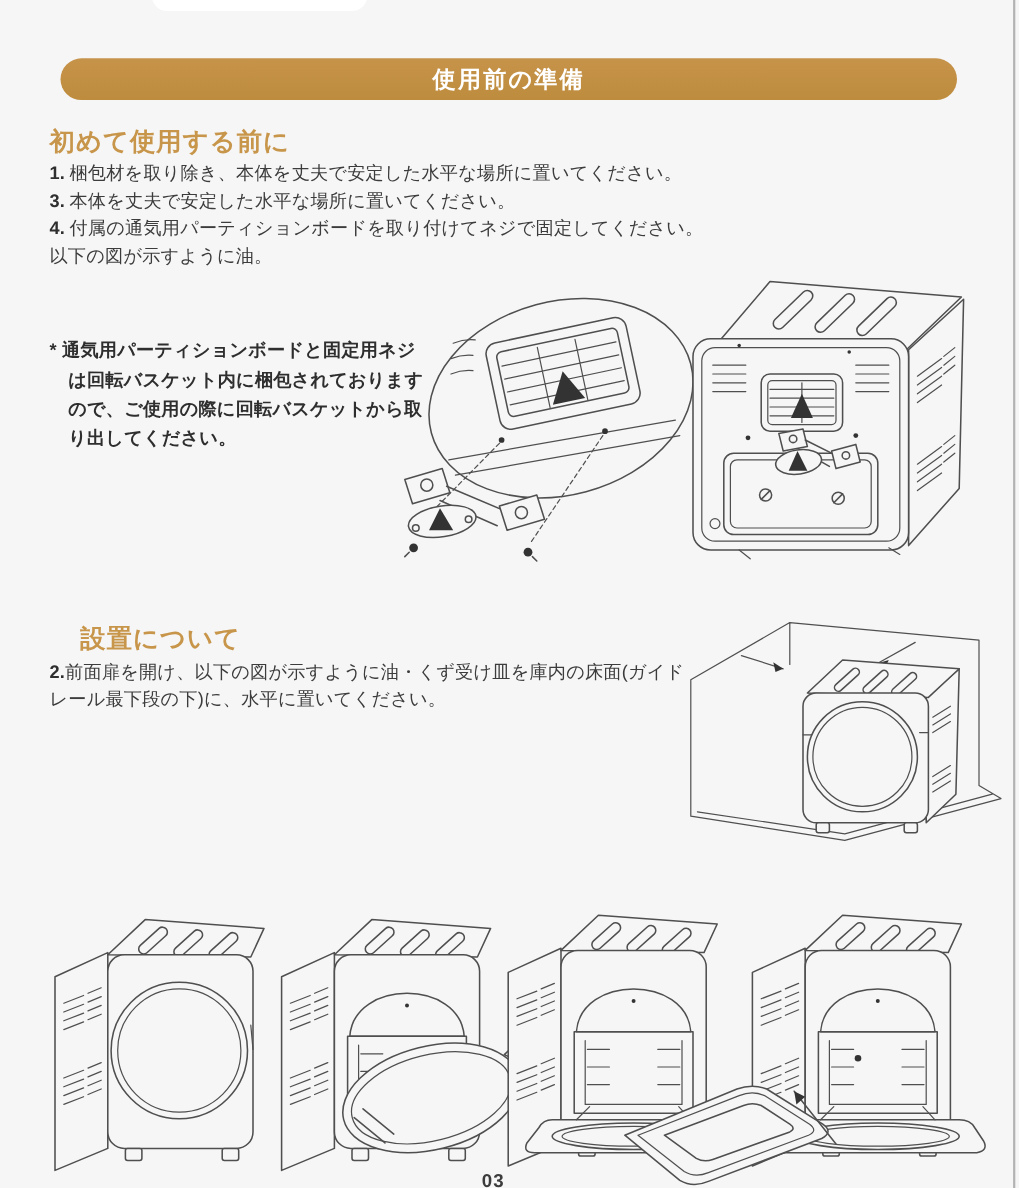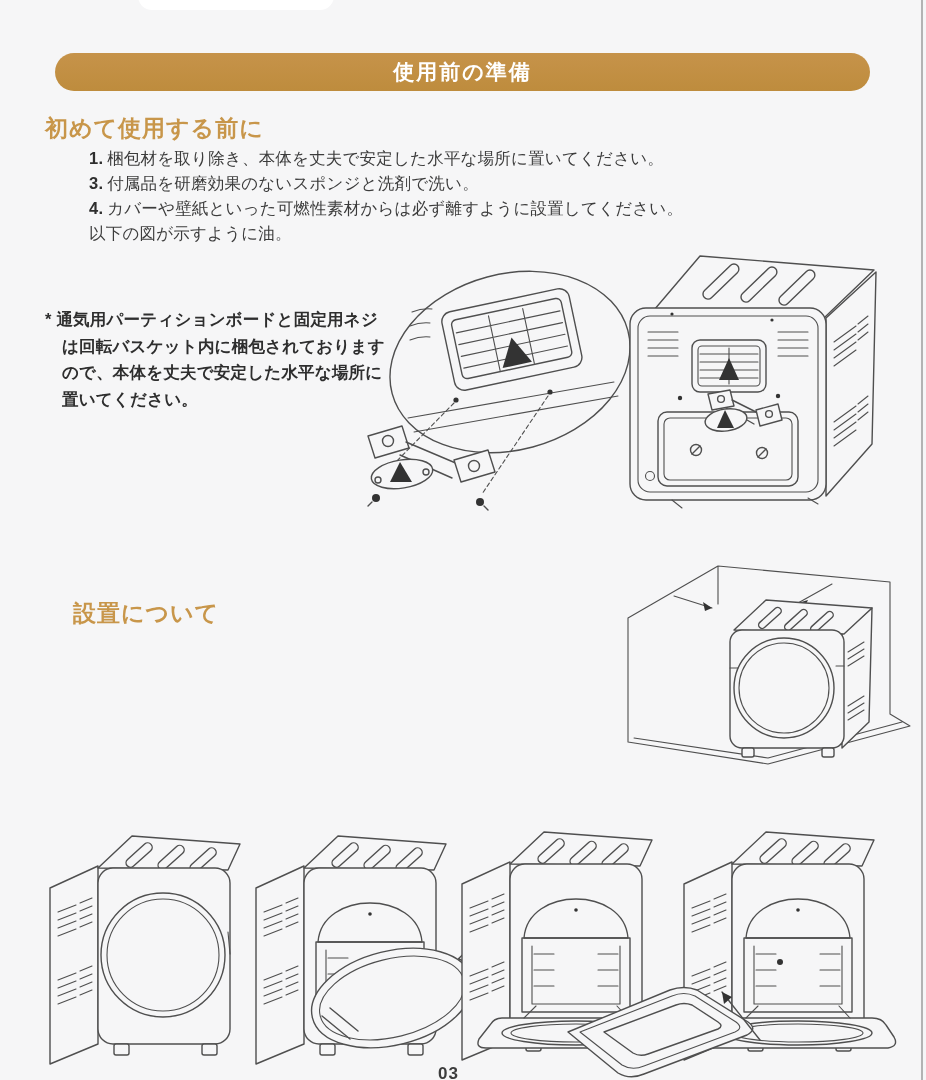--- a/index.html
+++ b/index.html
@@ -56,30 +56,30 @@
 
   <div class="abs top-tab"></div>
   <div class="abs scan-edge"></div>
 
   <div class="abs header-bar">
     <span class="title">使用前の準備</span>
   </div>
 
   <div class="abs sec-heading" style="left:45px; top:113px;">初めて使用する前に</div>
 
-  <div class="abs steps sec1" style="left:45px; top:146px; width:600px;margin-left:44px;">
+  <div class="abs steps sec1" style="left:45px; top:146px; width:600px;">
     <p><span class="num">1.</span><span>梱包材を取り除き、本体を丈夫で安定した水平な場所に置いてください。</span></p>
-    <p><span class="num">3.</span><span>付属品を研磨効果のないスポンジと洗剤で洗い。</span></p>
-    <p><span class="num">4.</span><span>カバーや壁紙といった可燃性素材からは必ず離すように設置してください。</span></p>
+    <p><span class="num">3.</span><span>本体を丈夫で安定した水平な場所に置いてください。</span></p>
+    <p><span class="num">4.</span><span>付属の通気用パーティションボードを取り付けてネジで固定してください。</span></p>
     <p>以下の図が示すように油。</p>
   </div>
 
   <div class="abs note" style="left:45px; top:306px; width:332px;">
     <span>*</span>
-    <span>通気用パーティションボードと固定用ネジは回転バスケット内に梱包されておりますので、本体を丈夫で安定した水平な場所に置いてください。</span>
+    <span>通気用パーティションボードと固定用ネジは回転バスケット内に梱包されておりますので、ご使用の際に回転バスケットから取り出してください。</span>
   </div>
 
   <svg class="abs" style="left:360px; top:250px;" width="292" height="258" viewBox="0 0 292 258">
     <g class="lineart">
       <ellipse cx="150" cy="112" rx="122" ry="88" transform="rotate(-15 150 112)" class="fillface"></ellipse>
 
       <path class="thin" d="M52,62 q10,-4 20,-3 M50,76 q10,-4 20,-3 M50,90 q10,-4 20,-3"></path>
 
       <g transform="rotate(-12 150 95)">
         <rect x="88" y="50" width="130" height="80" rx="10"></rect>
@@ -167,23 +167,24 @@
         <ellipse cx="114" cy="174" rx="21" ry="11" transform="rotate(-8 114 174)" class="fillface"></ellipse>
         <path class="dark" d="M113,164 L105,182 L122,182 Z"></path>
       </g>
       <circle cx="38" cy="230" r="4.5" class="thin"></circle>
       <circle class="dark" cx="60" cy="68" r="1.6"></circle>
         <circle class="dark" cx="160" cy="74" r="1.6"></circle>
       <path d="M60,254 l10,8 M196,252 l10,6" class="thin"></path>
     </g>
   </svg>
 
-  <div class="abs sec-heading" style="left:45px; top:598px;padding-left:28px;">設置について</div>
+  <div class="abs sec-heading" style="left:45px; top:565px;padding-left:28px;">設置について</div>
 
   <div class="abs steps sec2" style="left:45px; top:599px; width:594px;">
+    <p><span class="num">2.</span><span>前面扉を開け、以下の図が示すように油・くず受け皿を庫内の床面(ガイドレール最下段の下)に、水平に置いてください。</span></p>
   </div>
 
   <svg class="abs" style="left:618px; top:556px;" width="302" height="216" viewBox="0 0 302 216">
     <g class="lineart">
 
       <path class="thin" d="M10,62 L100,10 L272,26 L272,158 M100,10 L100,48 M10,62 L10,186 M10,186 L150,208 L292,170 L272,158 M16,182 L150,202 L284,166"></path>
 
       <g>
           <path class="thin" d="M56,40 L94,52"></path>
           <path class="dark" d="M94,52 L85,46 L87,55 Z"></path>

